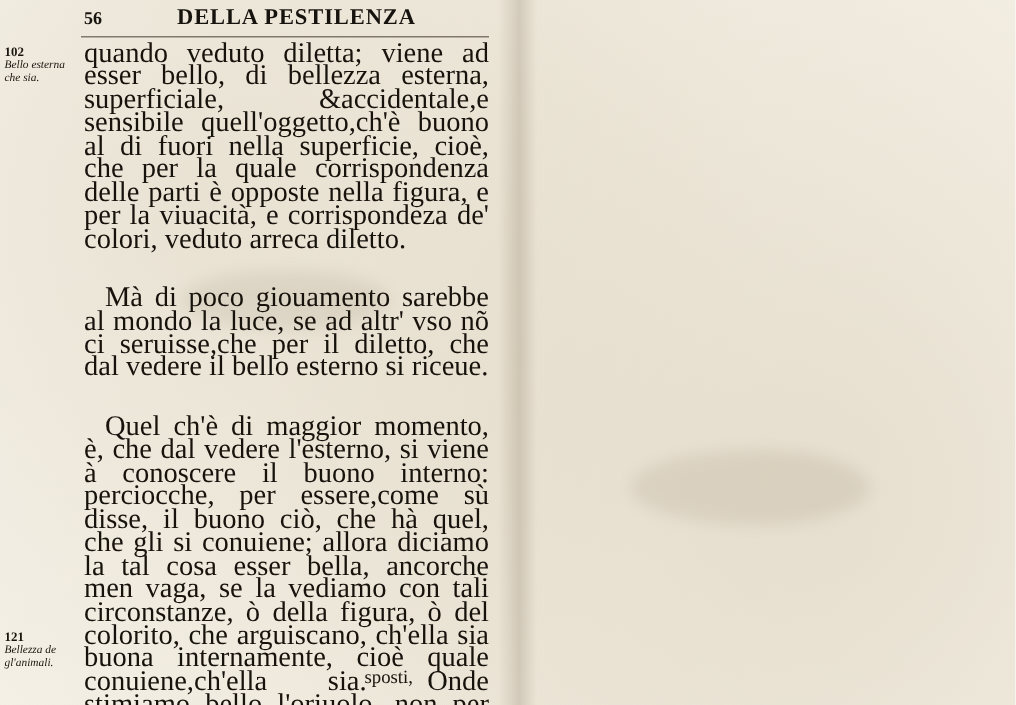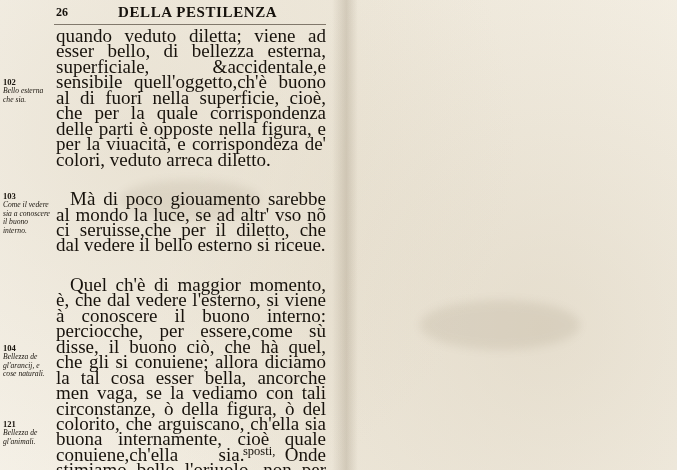--- a/index.html
+++ b/index.html
@@ -128,41 +128,33 @@
 </head>
 <body>
 
 <div class="page">
 
   <div class="smudge" style="left:120px;top:180px;width:140px;height:40px;"></div>
   <div class="smudge" style="left:420px;top:300px;width:160px;height:50px;"></div>
 
   <div class="leaf leaf-left">
 
-    <div class="hdr-folio" id="left-folio">26</div>
+    <div class="hdr-folio" id="left-folio">56</div>
     <div class="hdr" id="left-title">DELLA PESTILENZA</div>
     <div class="hdr-rule" id="left-rule"></div>
 
     <div class="col col-left">
       <p>quando veduto diletta; viene ad esser bello, di bellezza esterna, superficiale, &amp;accidentale,e sensibile quell'oggetto,ch'è buono al di fuori nella superficie, cioè, che per la quale corrispondenza delle parti è opposte nella figura, e per la viuacità, e corrispondeza de' colori, veduto arreca diletto.</p>
       <p class="ind">Mà di poco giouamento sarebbe al mondo la luce, se ad altr' vso nõ ci seruisse,che per il diletto, che dal vedere il bello esterno si riceue.</p>
       <p class="ind">Quel ch'è di maggior momento, è, che dal vedere l'esterno, si viene à conoscere il buono interno: perciocche, per essere,come sù disse, il buono ciò, che hà quel, che gli si conuiene; allora diciamo la tal cosa esser bella, ancorche men vaga, se la vediamo con tali circonstanze, ò della figura, ò del colorito, che arguiscano, ch'ella sia buona internamente, cioè quale conuiene,ch'ella sia. Onde stimiamo bello l'oriuolo, non per gli adornamenti, mà per vederlo disposto à distinguere giustamente le hore: e ci pare men bella la vite, per non vederla atta à produrre, non fichi, ò pomi, mà vua buona in quantità: e ci paiono belli il cane, e il cauallo, qualor gli veggiamo di-</p>
     </div>
 
-    <div class="marg marg-left" style="top:30px;margin-top:48px;">
+    <div class="marg marg-left" style="top:30px;">
       <span class="num">102</span>
       <span>Bello esterna che sia.</span>
-    </div>
-    <div class="marg marg-left" style="top:192px;">
-      <span class="num">103</span>
-      <span>Come il vedere sia a conoscere il buono interno.</span>
-    </div>
-    <div class="marg marg-left" style="top:344px;">
-      <span class="num">104</span>
-      <span>Bellezza de gl'arancij, e cose naturali.</span>
     </div>
     <div class="marg marg-left" style="top:420px;">
       <span class="num">121</span>
       <span>Bellezza de gl'animali.</span>
     </div>
 
     <div class="catchword" id="left-catch">sposti,</div>
   </div>
 
   <div class="leaf leaf-right">

